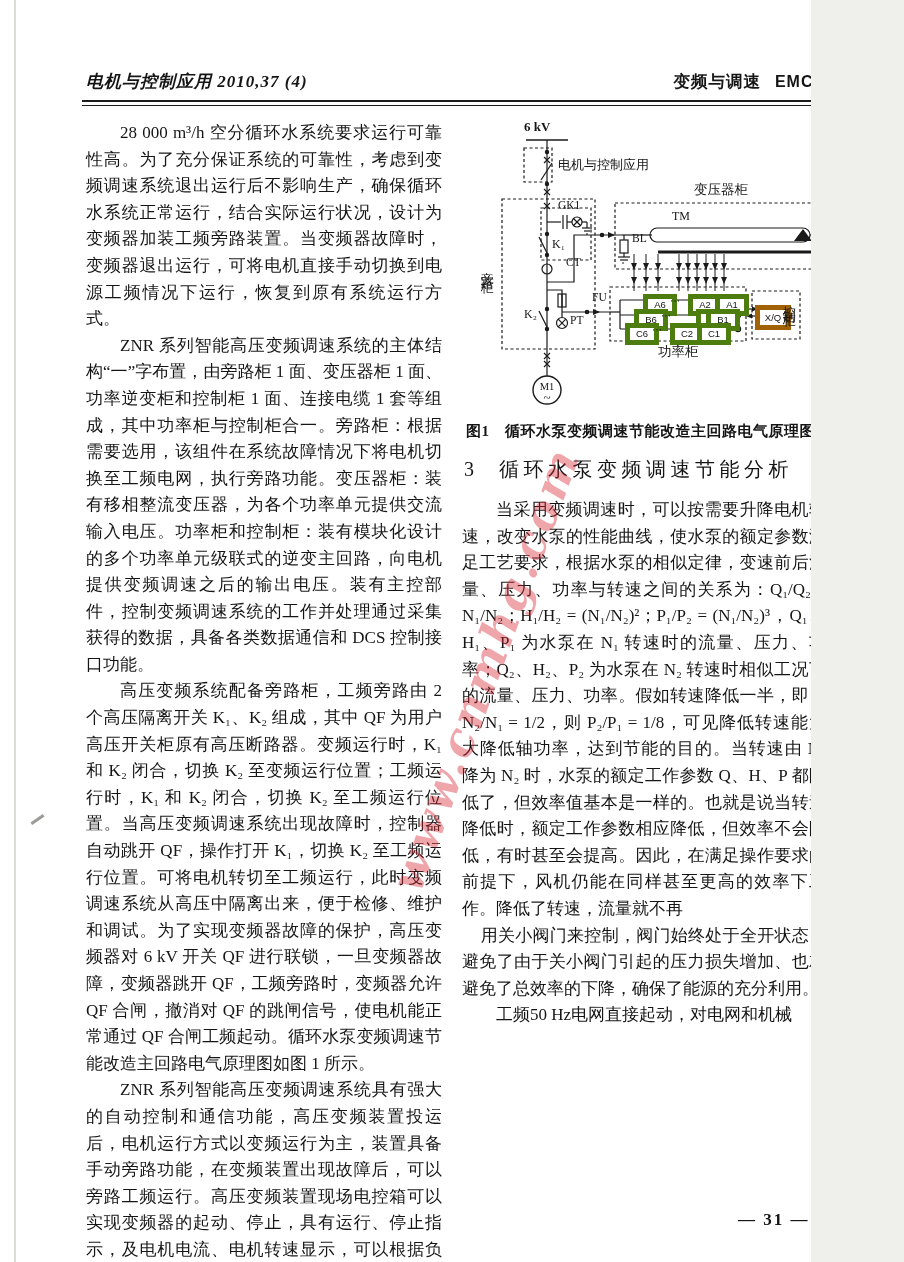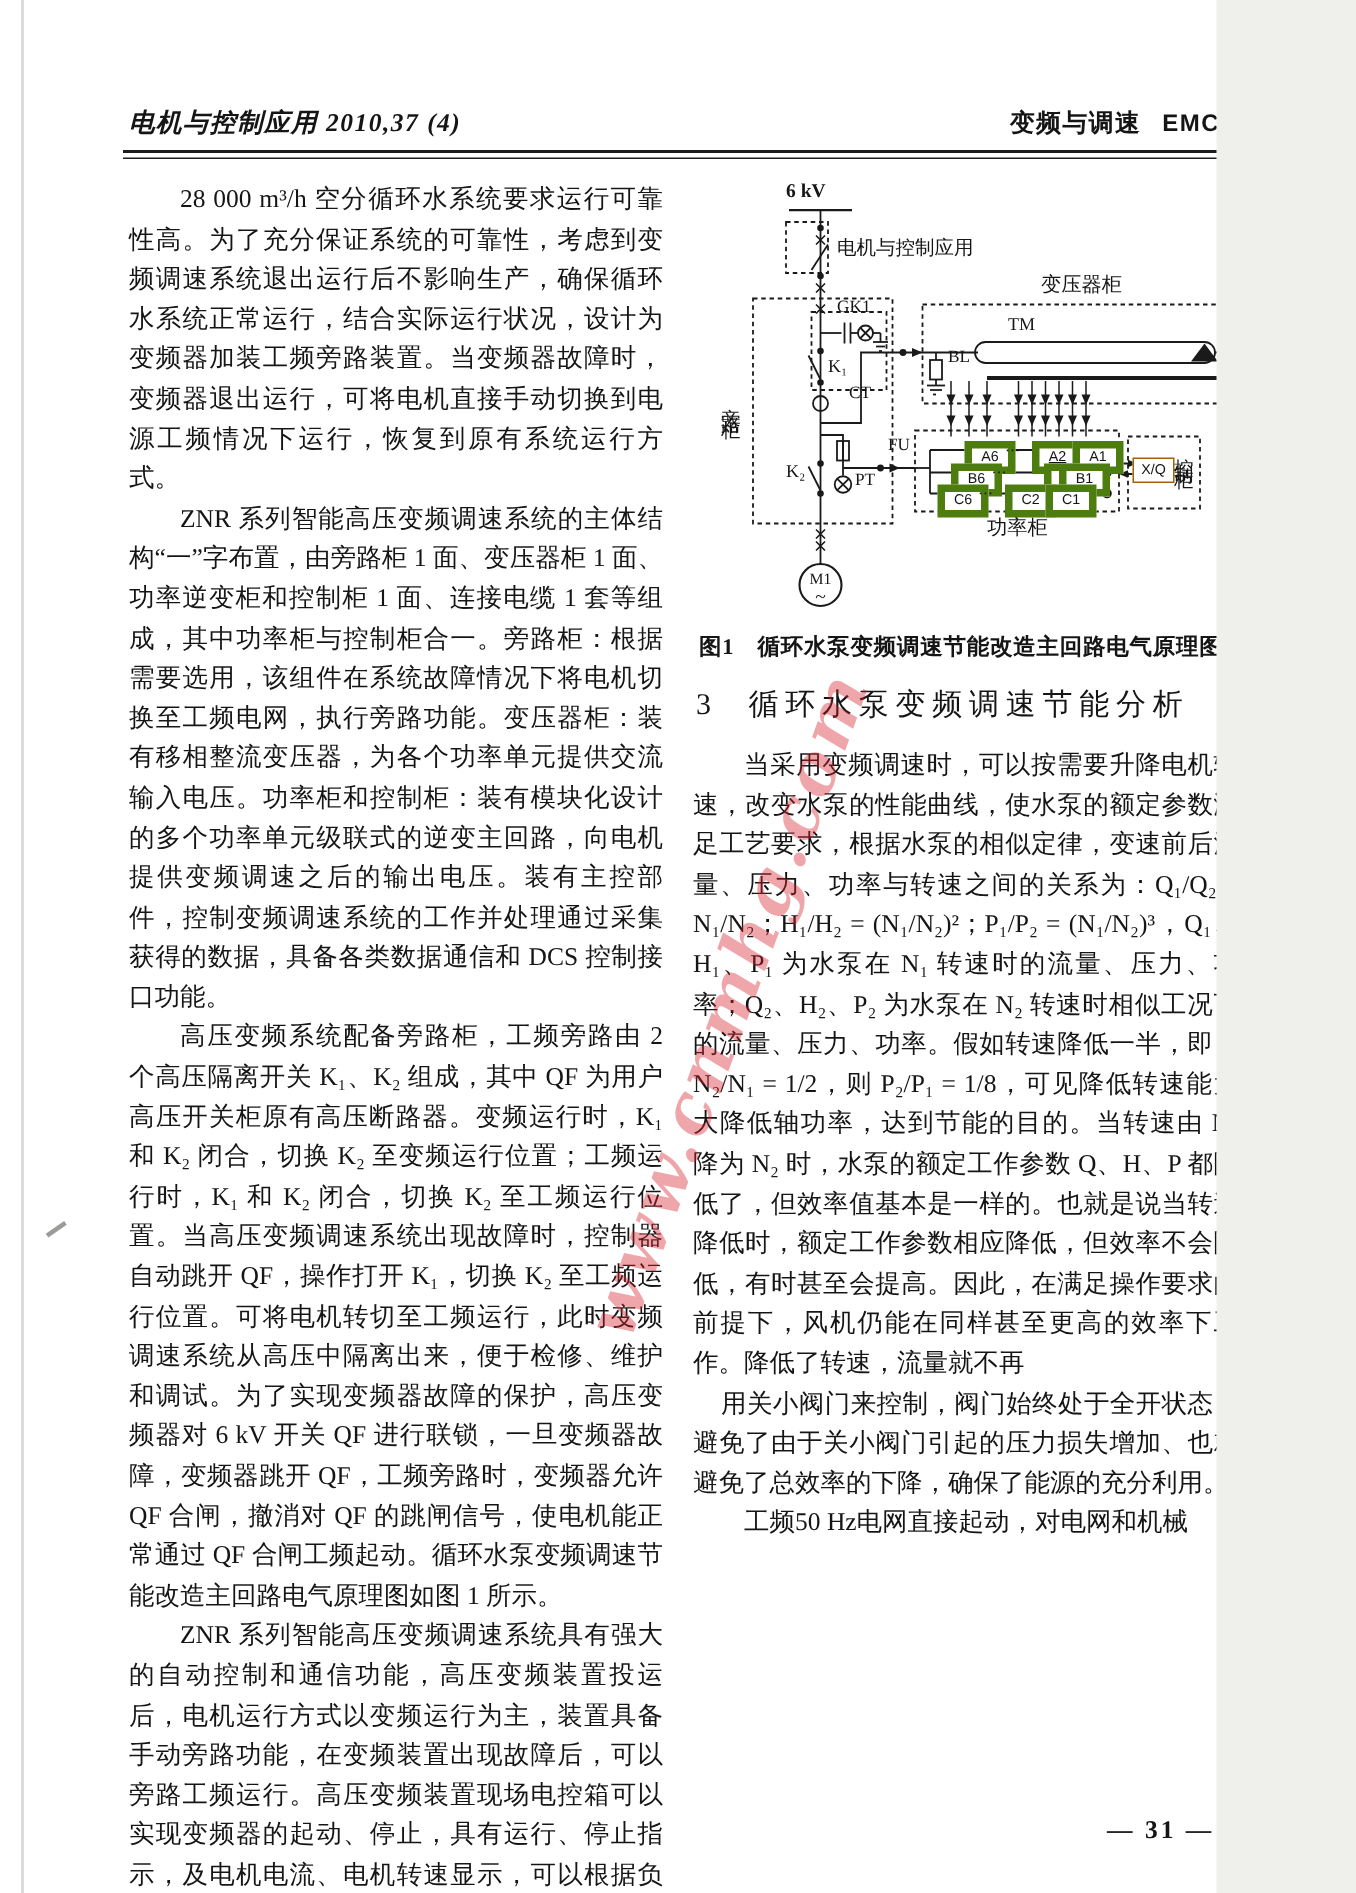--- a/index.html
+++ b/index.html
@@ -26,21 +26,21 @@
   .sec-title{letter-spacing:4.5px;}
 
   
   .fig{position:relative;width:398px;height:300px;}
   .fig svg{position:absolute;left:0;top:0;}
   .flabel{position:absolute;font-size:12.5px;line-height:1.05;white-space:nowrap;z-index:3;text-align:left;}
   .b{font-weight:bold;}
   .vert{writing-mode:vertical-rl;letter-spacing:4px;}
   .cell{position:absolute;width:24px;height:12px;border:5px solid #4d7c0f;background:#fff;
         font-size:9.5px;line-height:12px;text-align:center;z-index:2;font-family:"Liberation Sans",sans-serif;}
-  .xq{position:absolute;left:293px;top:191px;width:26px;height:15px;border:1px solid #a16207;background:#fff;
+  .xq{position:absolute;left:293px;top:191px;width:26px;height:15px;border:5px solid #a16207;background:#fff;
       font-size:9.5px;line-height:15px;text-align:center;z-index:2;font-family:"Liberation Sans",sans-serif;}
   .fig-cap{font-size:15px;font-weight:bold;margin:8px 0 11px 4px;letter-spacing:0.5px;}
 
   
   .wm{position:absolute;left:200px;top:642px;width:570px;transform:rotate(-70deg);
       font-size:46px;font-style:italic;font-weight:bold;letter-spacing:3px;
       color:rgba(214,32,46,0.40);z-index:6;pointer-events:none;
       font-family:"DejaVu Serif",serif;text-align:center;}
 
   .pageno{position:absolute;left:738px;top:1210px;font-size:17px;font-weight:bold;letter-spacing:2px;}

